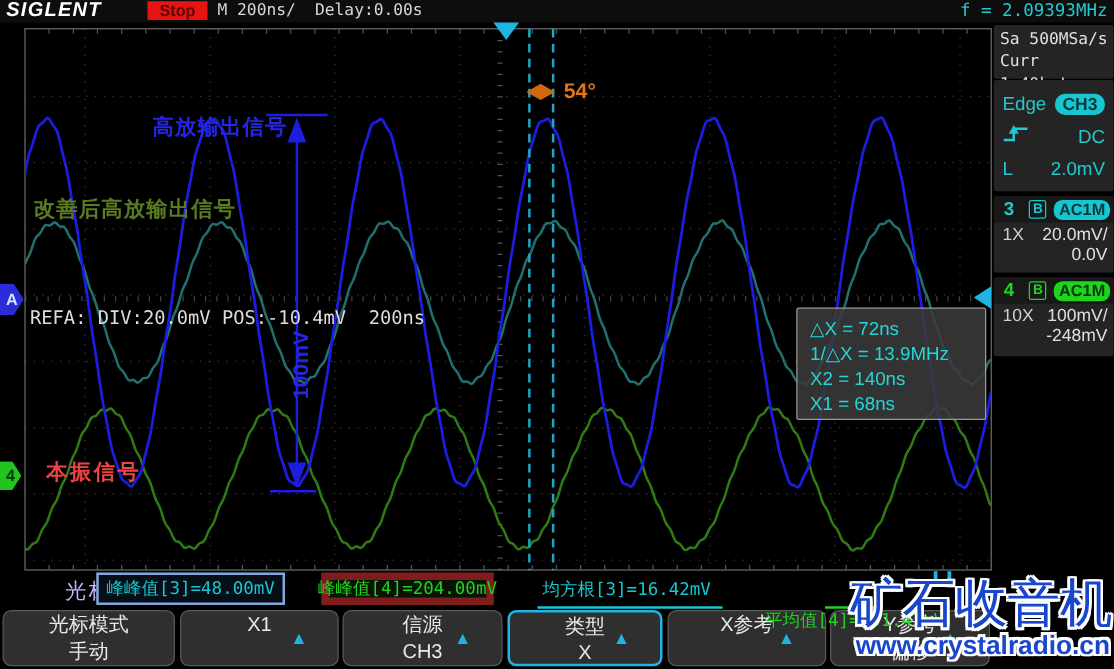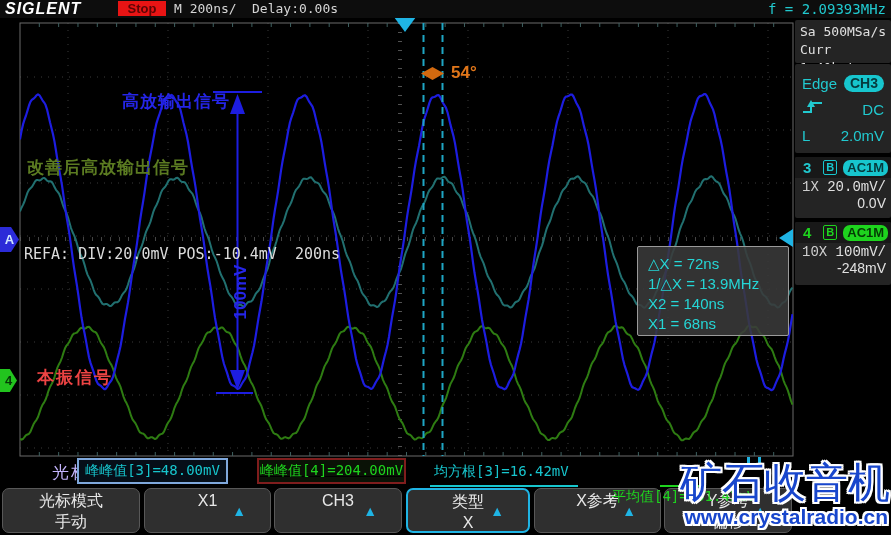--- a/index.html
+++ b/index.html
@@ -39,21 +39,21 @@
     font-weight:bold;font-size:13px;clip-path:polygon(0 0,58% 0,100% 50%,58% 100%,0 100%);}
   #refa-marker{left:0;top:227px;width:19px;height:25px;background:#2b2bd8;color:#cfe6ff;}
   #ch4-marker{left:0;top:369px;width:17px;height:23px;background:#22c41e;color:#073807;}
   #trig-level-marker{left:779px;top:229px;width:14px;height:18px;background:#1fb4e4;z-index:4;
     clip-path:polygon(100% 0,100% 100%,0 50%);}
   .bottom-tick{width:3px;height:8px;background:#1fb4e4;z-index:3;}
   
   #meas-mode{left:10px;top:461px;color:#c4b5fd;font-size:17px;z-index:3;letter-spacing:2px;margin-left:42px;}
   .meas-box{top:458px;height:26px;display:flex;align-items:center;justify-content:center;z-index:3;box-sizing:border-box;}
   #meas-box-1{left:77px;width:151px;border:2px solid #7fa8dc;background:#060e18;}
-  #meas-box-2{left:257px;width:149px;border:2px solid #7f1d1d;background:#0a1206;text-decoration:underline;}
+  #meas-box-2{left:257px;width:138px;border:6px solid #7f1d1d;background:#0a1206;}
   .meas-text{font-family:"DejaVu Sans Mono",monospace;font-size:14px;white-space:nowrap;}
   .cyan-t{color:#17c6ce;} .green-t{color:#1ed41e;}
   #meas-3{left:434px;top:463px;z-index:3;} #meas-4{left:612px;top:488px;z-index:3;}
   #meas3-underline{left:430px;top:485px;width:148px;height:2px;background:#17c6ce;z-index:3;}
   #meas4-underline{left:660px;top:485px;width:40px;height:2px;background:#1ed41e;z-index:3;}
   
   .menu-btn{top:488px;height:45px;background:#2f2f2f;border:1px solid #585858;border-radius:7px;
     color:#e8e8e8;font-size:16px;text-align:center;line-height:21px;padding-top:1px;
     box-sizing:border-box;z-index:2;}
   .menu-btn.selected{border:2px solid #1fb4e4;}
@@ -72,21 +72,21 @@
   .ch-panel{padding:0;font-size:14px;}
   #ch3-panel{top:157px;height:61px;} #ch4-panel{top:222px;height:63px;}
   .ch-row1{display:flex;align-items:center;gap:6px;background:#181818;height:21px;
     padding:0 4px;border-radius:2px 2px 0 0;}
   .ch-num{font-size:15px;font-weight:bold;margin-left:4px;}
   .bw-badge{font-size:11px;font-weight:bold;border-radius:2px;padding:0 2px;line-height:13px;}
   .bw-cy{border:1px solid #17c6ce;color:#17c6ce;}
   .bw-gr{border:1px solid #1ed41e;color:#1ed41e;}
   .cpl-badge{font-weight:bold;font-size:13px;border-radius:7px;padding:0 4px;line-height:16px;}
   .cpl-cy{background:#17c6ce;color:#06393c;} .cpl-gr{background:#1ed41e;color:#053a05;}
-  .ch-row2{display:flex;justify-content:space-between;padding:1px 5px 0 7px;font-size:14px;font-family:Liberation Mono, monospace;}
+  .ch-row2{display:flex;justify-content:space-between;padding:1px 5px 0 7px;font-size:14px;}
   .ch-row3{text-align:right;padding:0 5px 0 0;font-size:14px;}
   
   #wm-title{right:1px;top:460px;z-index:20;color:#1846cc;font-weight:400;font-size:42px;
     letter-spacing:0px;line-height:46px;white-space:nowrap;
     text-shadow:-2px 0 #fff,2px 0 #fff,0 -2px #fff,0 2px #fff,-2px -2px #fff,2px 2px #fff,-2px 2px #fff,2px -2px #fff;}
   #wm-url{right:3px;top:505px;z-index:20;color:#1846cc;font-weight:800;font-size:21px;white-space:nowrap;
     text-shadow:-2px 0 #fff,2px 0 #fff,0 -2px #fff,0 2px #fff,-2px -2px #fff,2px 2px #fff,-2px 2px #fff,2px -2px #fff;}
 </style>
 </head>
 <body>
@@ -252,20 +252,21 @@
 
 <div class="abs menu-btn" style="left:2px;width:138px;">
   <div>光标模式</div>
   <div>手动</div>
 </div>
 <div class="abs menu-btn" style="left:144px;width:127px;">
   <div>X1</div>
   <span class="menu-arrow">▲</span>
 </div>
 <div class="abs menu-btn" style="left:274px;width:128px;">
+  <div>信源</div>
   <div>CH3</div>
   <span class="menu-arrow">▲</span>
 </div>
 <div class="abs menu-btn selected" style="left:406px;width:124px;">
   <div>类型</div>
   <div>X</div>
   <span class="menu-arrow">▲</span>
 </div>
 <div class="abs menu-btn" style="left:534px;width:127px;">
   <div>X参考</div>

